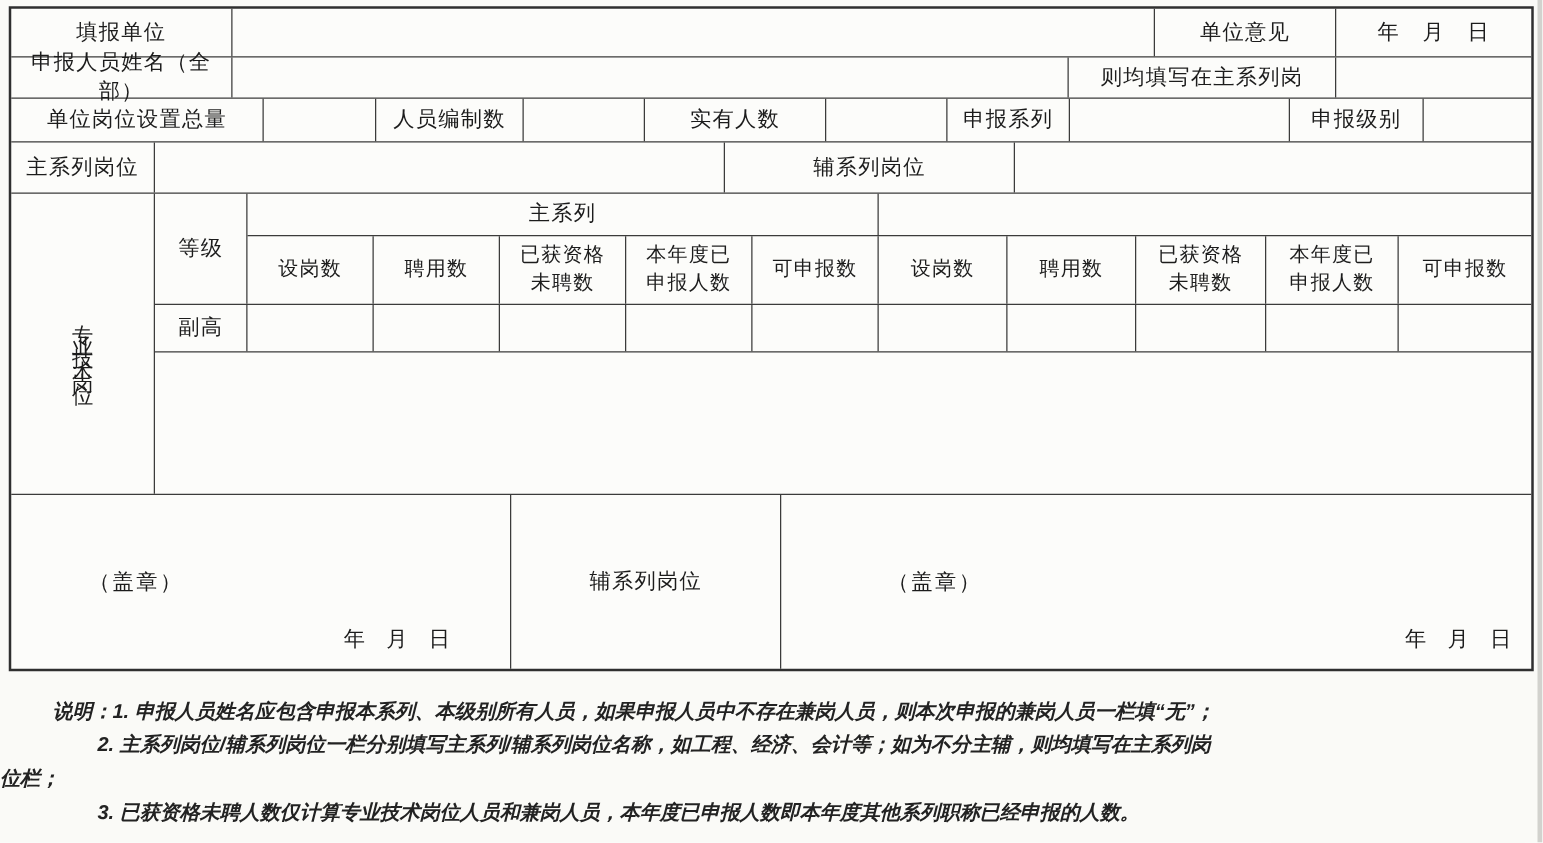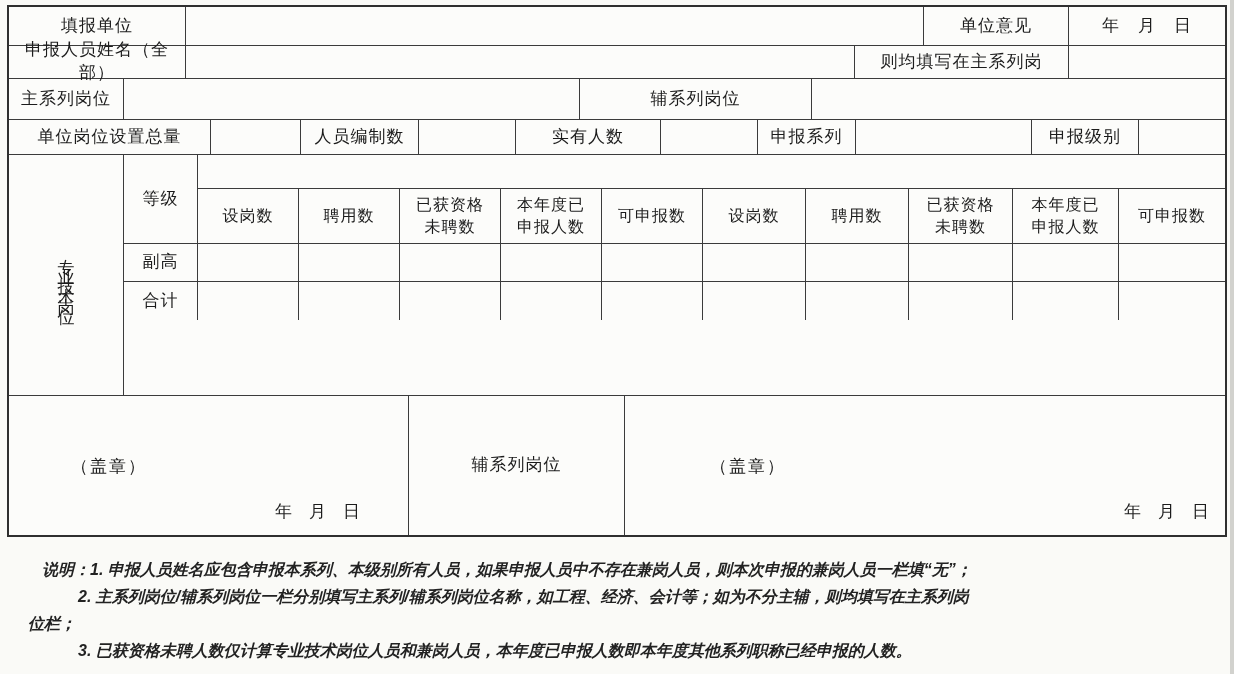--- a/index.html
+++ b/index.html
@@ -33,71 +33,72 @@
   .seal-text { position:absolute; top:50%; transform:translateY(-50%); font-size:17px; letter-spacing:2px; }
   .seal-date { position:absolute; bottom:12px; font-size:17px; }
   .notes {
     position:absolute; left:0; top:556px; width:1234px;
     font-family:"Liberation Sans","DejaVu Sans",sans-serif;
     font-weight:700; font-size:16px; line-height:27px; color:#222;
   }
   .note-line { white-space:nowrap;font-style:italic; }
   .ind-a { margin-left:42px; }
   .ind-b { margin-left:78px; }
-  .ind-c { margin-left:28px; }
+  .ind-c { }
 </style>
 </head>
 <body>
 
 <div class="sheet">
 
   <div class="frow bb" style="height:39px">
     <div class="cell br" style="flex:0 0 177px">填报单位</div>
     <div class="cell br" style="flex:1 1 auto"></div>
     <div class="cell br" style="flex:0 0 145px">单位意见</div>
     <div class="cell" style="flex:0 0 156px">年　月　日</div>
   </div>
 
   <div class="frow bb" style="height:33px">
     <div class="cell br" style="flex:0 0 177px">申报人员姓名（全部）</div>
     <div class="cell br" style="flex:1 1 auto"></div>
     <div class="cell br" style="flex:0 0 214px">则均填写在主系列岗</div>
     <div class="cell" style="flex:0 0 156px"></div>
   </div>
 
-  <div class="frow bb" style="height:41px">
-    <div class="cell br" style="flex:0 0 115px">主系列岗位</div>
-    <div class="cell br" style="flex:1 1 auto"></div>
-    <div class="cell br" style="flex:0 0 232px">辅系列岗位</div>
-    <div class="cell" style="flex:0 0 413px"></div>
-  </div>
-
   <div class="frow bb" style="height:35px">
     <div class="cell br" style="flex:0 0 202px">单位岗位设置总量</div>
     <div class="cell br" style="flex:0 0 90px"></div>
     <div class="cell br" style="flex:0 0 118px">人员编制数</div>
     <div class="cell br" style="flex:0 0 97px"></div>
     <div class="cell br" style="flex:0 0 145px">实有人数</div>
     <div class="cell br" style="flex:0 0 97px"></div>
     <div class="cell br" style="flex:0 0 98px">申报系列</div>
     <div class="cell br" style="flex:1 1 auto"></div>
     <div class="cell br" style="flex:0 0 107px">申报级别</div>
     <div class="cell" style="flex:0 0 86px"></div>
   </div>
 
+  <div class="frow bb" style="height:41px">
+    <div class="cell br" style="flex:0 0 115px">主系列岗位</div>
+    <div class="cell br" style="flex:1 1 auto"></div>
+    <div class="cell br" style="flex:0 0 232px">辅系列岗位</div>
+    <div class="cell" style="flex:0 0 413px"></div>
+  </div>
+
   <div class="frow bb" style="height:241px">
     <div class="cell br" style="flex:0 0 115px">
       <span class="v-label">专业技术岗位</span>
     </div>
     <div class="colgroup">
 
       <div class="frow bb" style="height:89px">
         <div class="cell br" style="flex:0 0 74px">等级</div>
         <div class="colgroup">
           <div class="frow bb" style="height:34px">
+            <div class="cell br" style="flex:0 0 505px">主系列</div>
           </div>
           <div class="frow" style="flex:1 1 auto">
             <div class="cell subhead br" style="flex:0 0 101px">设岗数</div>
             <div class="cell subhead br" style="flex:0 0 101px">聘用数</div>
             <div class="cell subhead br" style="flex:0 0 101px">已获资格
 未聘数</div>
             <div class="cell subhead br" style="flex:0 0 101px">本年度已
 申报人数</div>
             <div class="cell subhead br" style="flex:0 0 101px">可申报数</div>
             <div class="cell subhead br" style="flex:0 0 103px">设岗数</div>
@@ -120,33 +121,20 @@
         <div class="cell br" style="flex:0 0 101px"></div>
         <div class="cell br" style="flex:0 0 101px"></div>
         <div class="cell br" style="flex:0 0 103px"></div>
         <div class="cell br" style="flex:0 0 103px"></div>
         <div class="cell br" style="flex:0 0 104px"></div>
         <div class="cell br" style="flex:0 0 106px"></div>
         <div class="cell" style="flex:1 1 auto"></div>
       </div>
 
 
-      <div class="frow" style="height:38px">
-        <div class="cell br" style="flex:0 0 74px">合计</div>
-        <div class="cell br" style="flex:0 0 101px"></div>
-        <div class="cell br" style="flex:0 0 101px"></div>
-        <div class="cell br" style="flex:0 0 101px"></div>
-        <div class="cell br" style="flex:0 0 101px"></div>
-        <div class="cell br" style="flex:0 0 101px"></div>
-        <div class="cell br" style="flex:0 0 103px"></div>
-        <div class="cell br" style="flex:0 0 103px"></div>
-        <div class="cell br" style="flex:0 0 104px"></div>
-        <div class="cell br" style="flex:0 0 106px"></div>
-        <div class="cell" style="flex:1 1 auto"></div>
-      </div>
     </div>
   </div>
 
   <div class="frow" style="height:139px">
     <div class="seal-cell br" style="flex:0 0 400px">
       <span class="seal-text" style="left:62px">（盖章）</span>
       <span class="seal-date" style="right:48px">年　月　日</span>
     </div>
     <div class="cell br" style="flex:0 0 216px">辅系列岗位</div>
     <div class="seal-cell" style="flex:1 1 auto">

